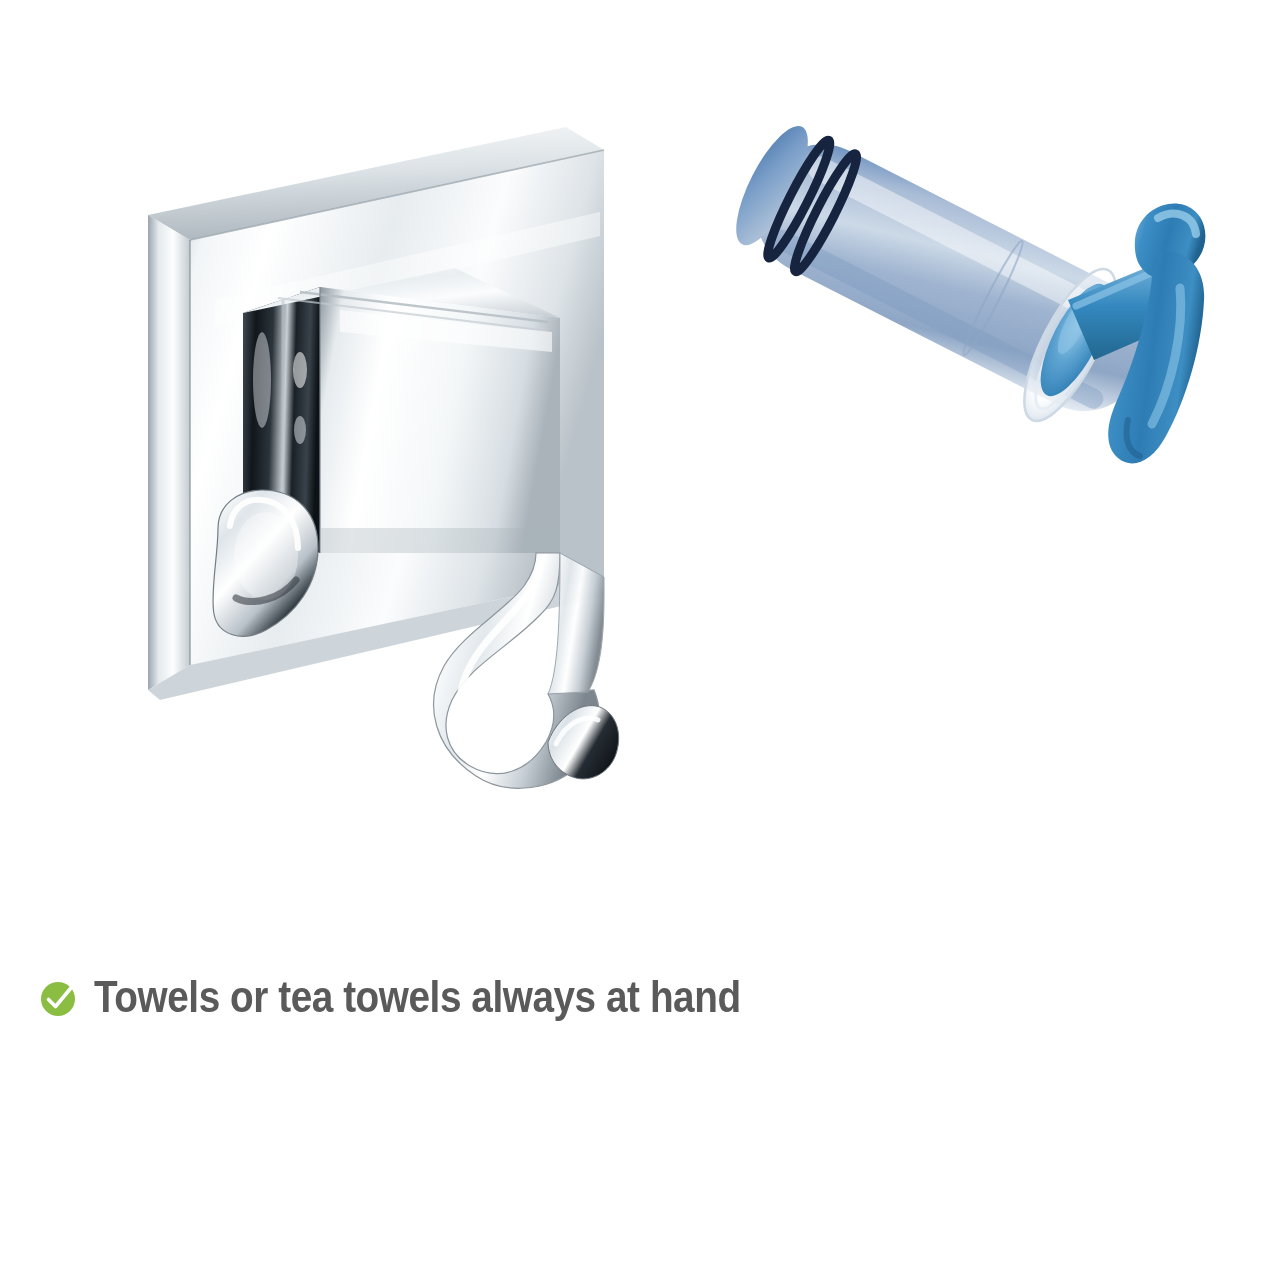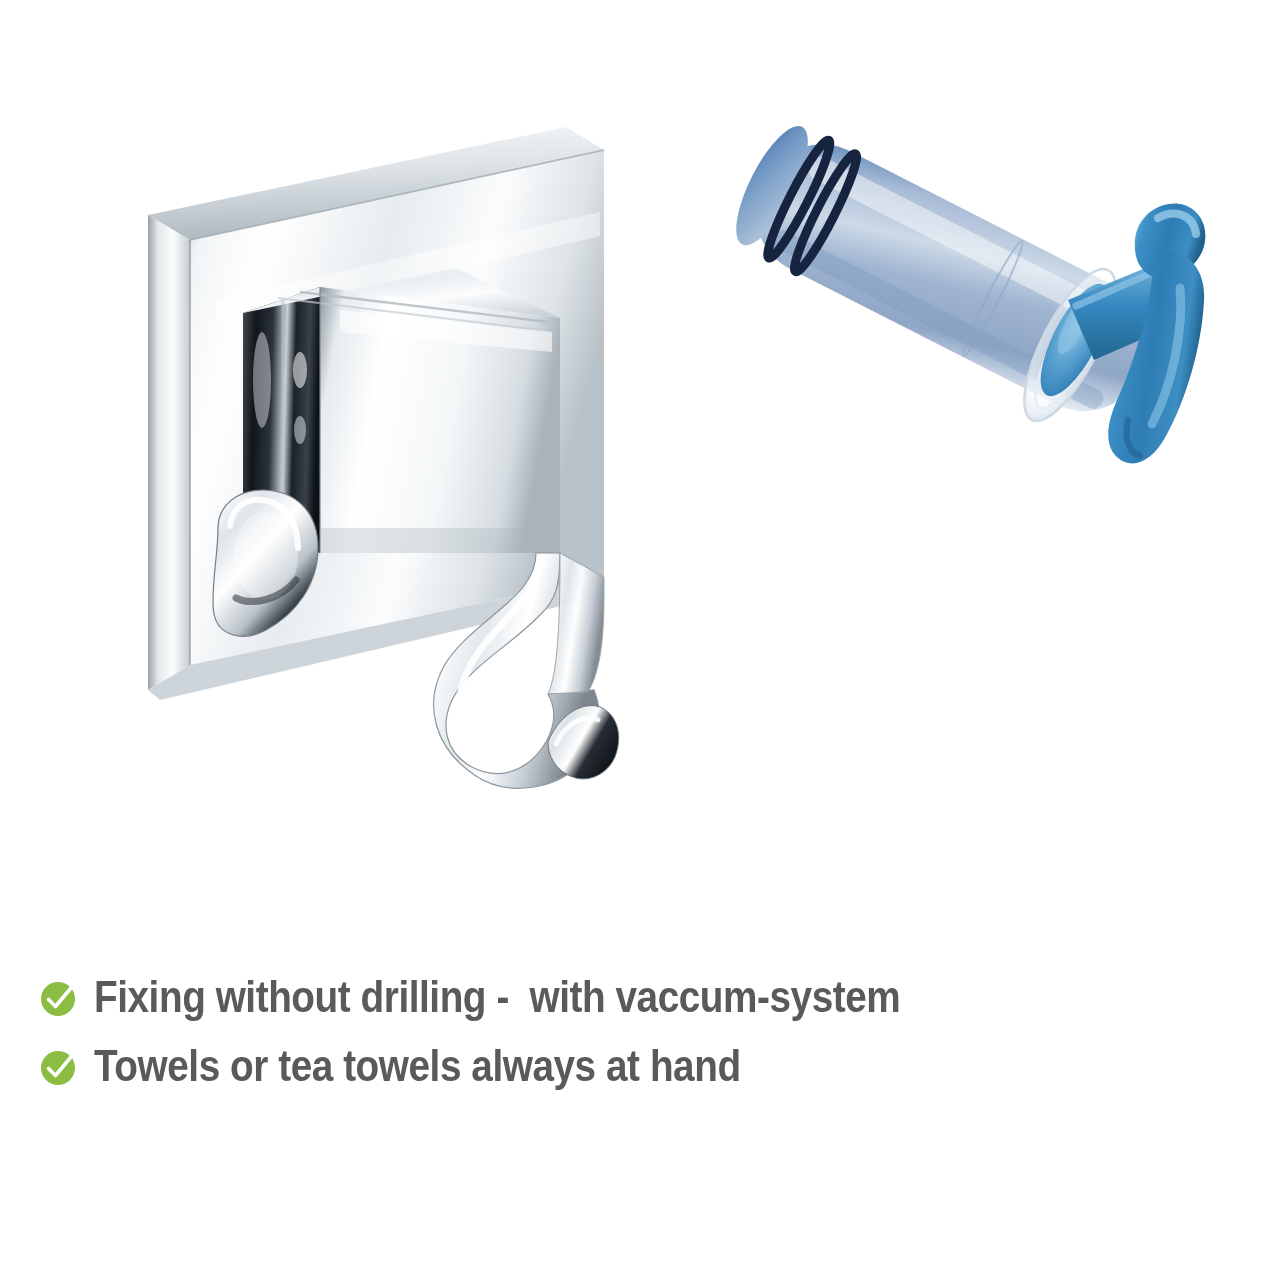--- a/index.html
+++ b/index.html
@@ -287,29 +287,20 @@
 
         <path d="M1158,218 C 1176,208 1194,216 1196,234" fill="none" stroke="#9ed0ec" stroke-width="8" opacity="0.75" stroke-linecap="round"></path>
         <path d="M1180,288 C 1184,330 1172,386 1152,424" fill="none" stroke="#8cc6e8" stroke-width="9" opacity="0.6" stroke-linecap="round"></path>
         <path d="M1128,420 C 1124,438 1128,452 1140,456" fill="none" stroke="#1d5c87" stroke-width="6" opacity="0.5" stroke-linecap="round"></path>
       </g>
     </svg>
   </div>
 
   <div class="feature-list">
 
-    <div class="feature-row">
-      <span class="check-icon">
-        <svg width="38" height="38" viewBox="0 0 38 38">
-          <circle cx="18" cy="20" r="17" fill="#8ABD42"></circle>
-          <path d="M8.5 20.5 L15.5 27.5 L33 6.5" fill="none" stroke="#ffffff" stroke-width="3.6" stroke-linecap="round" stroke-linejoin="round"></path>
-        </svg>
-      </span>
-      <span class="feature-text">Fixing without drilling -  with vaccum-system</span>
-    </div>
 
 
 
     <div class="feature-row">
       <span class="check-icon">
         <svg width="38" height="38" viewBox="0 0 38 38">
           <circle cx="18" cy="20" r="17" fill="#8ABD42"></circle>
           <path d="M8.5 20.5 L15.5 27.5 L33 6.5" fill="none" stroke="#ffffff" stroke-width="3.6" stroke-linecap="round" stroke-linejoin="round"></path>
         </svg>
       </span>

